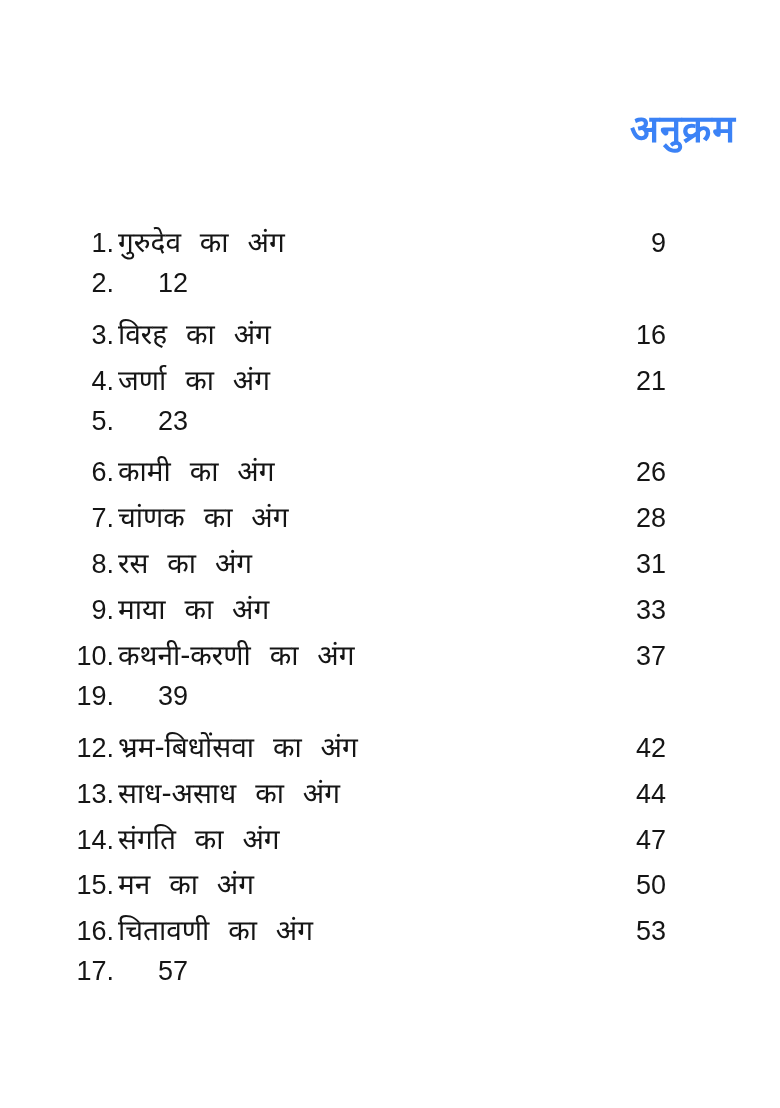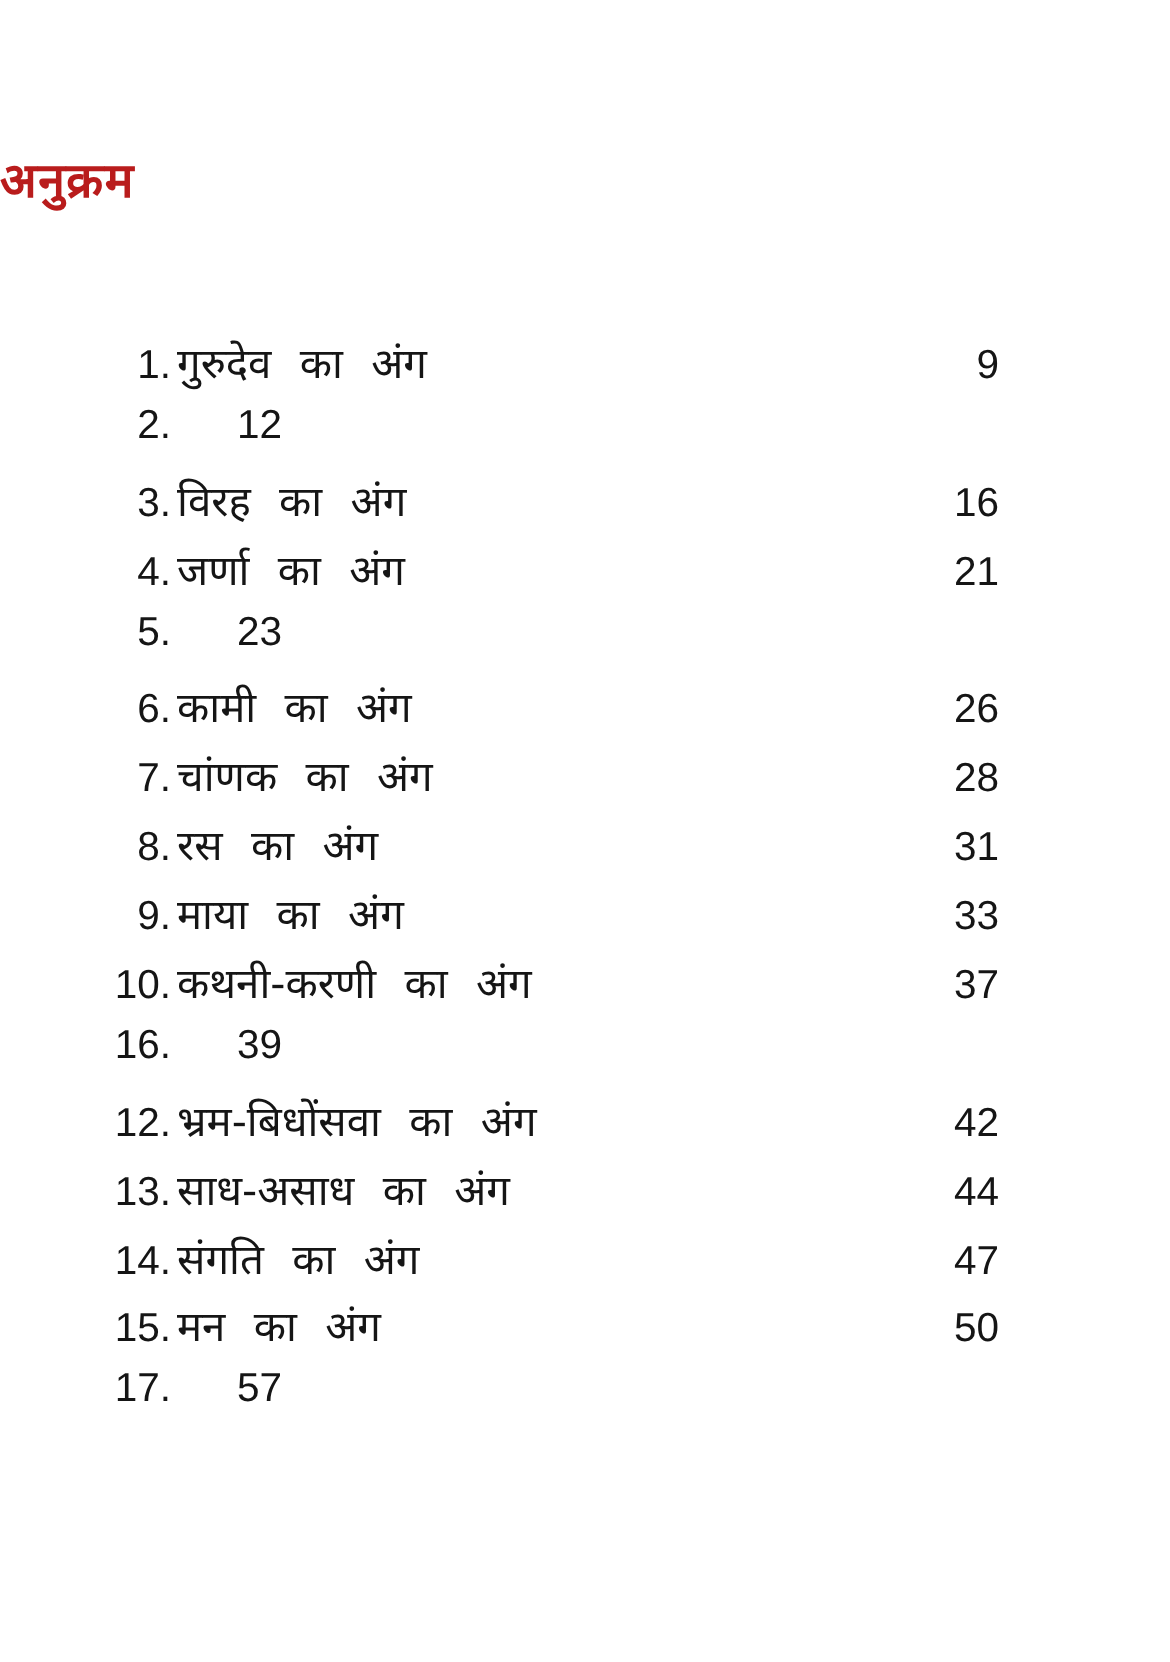--- a/index.html
+++ b/index.html
@@ -20,25 +20,25 @@
       left: 0; top: 0;
       width: 780px;
       height: 1108px;
       background: #ffffff;
     }
     .title {
       position: absolute;
       top: 76px;
       left: 0;
       width: 736px;
-      text-align: left;
-      font-size: 32px;
+      text-align: right;
+      font-size: 38px;
       font-weight: bold;
       letter-spacing: 1px;
-      color: #b91c1c;
+      color: #3b82f6;
     }
     .toc {
       position: absolute;
       top: 222px;
       left: 50px;
       width: 620px;
       margin: 0;
       padding: 0;
       list-style: none;
     }
@@ -120,21 +120,21 @@
       <span class="toc-num">9.</span>
       <span class="toc-label">माया का अंग</span>
       <span class="toc-page">33</span>
     </li>
     <li class="toc-row">
       <span class="toc-num">10.</span>
       <span class="toc-label">कथनी-करणी का अंग</span>
       <span class="toc-page">37</span>
     </li>
     <li class="toc-row">
-      <span class="toc-num">16.</span>
+      <span class="toc-num">19.</span>
       <span class="toc-page">39</span>
     </li>
     <li class="toc-row">
       <span class="toc-num">12.</span>
       <span class="toc-label">भ्रम-बिधोंसवा का अंग</span>
       <span class="toc-page">42</span>
     </li>
     <li class="toc-row">
       <span class="toc-num">13.</span>
       <span class="toc-label">साध-असाध का अंग</span>
@@ -144,17 +144,22 @@
       <span class="toc-num">14.</span>
       <span class="toc-label">संगति का अंग</span>
       <span class="toc-page">47</span>
     </li>
     <li class="toc-row">
       <span class="toc-num">15.</span>
       <span class="toc-label">मन का अंग</span>
       <span class="toc-page">50</span>
     </li>
     <li class="toc-row">
+      <span class="toc-num">16.</span>
+      <span class="toc-label">चितावणी का अंग</span>
+      <span class="toc-page">53</span>
+    </li>
+    <li class="toc-row">
       <span class="toc-num">17.</span>
       <span class="toc-page">57</span>
     </li>
   </ul>
 </div>
 
 </body></html>

